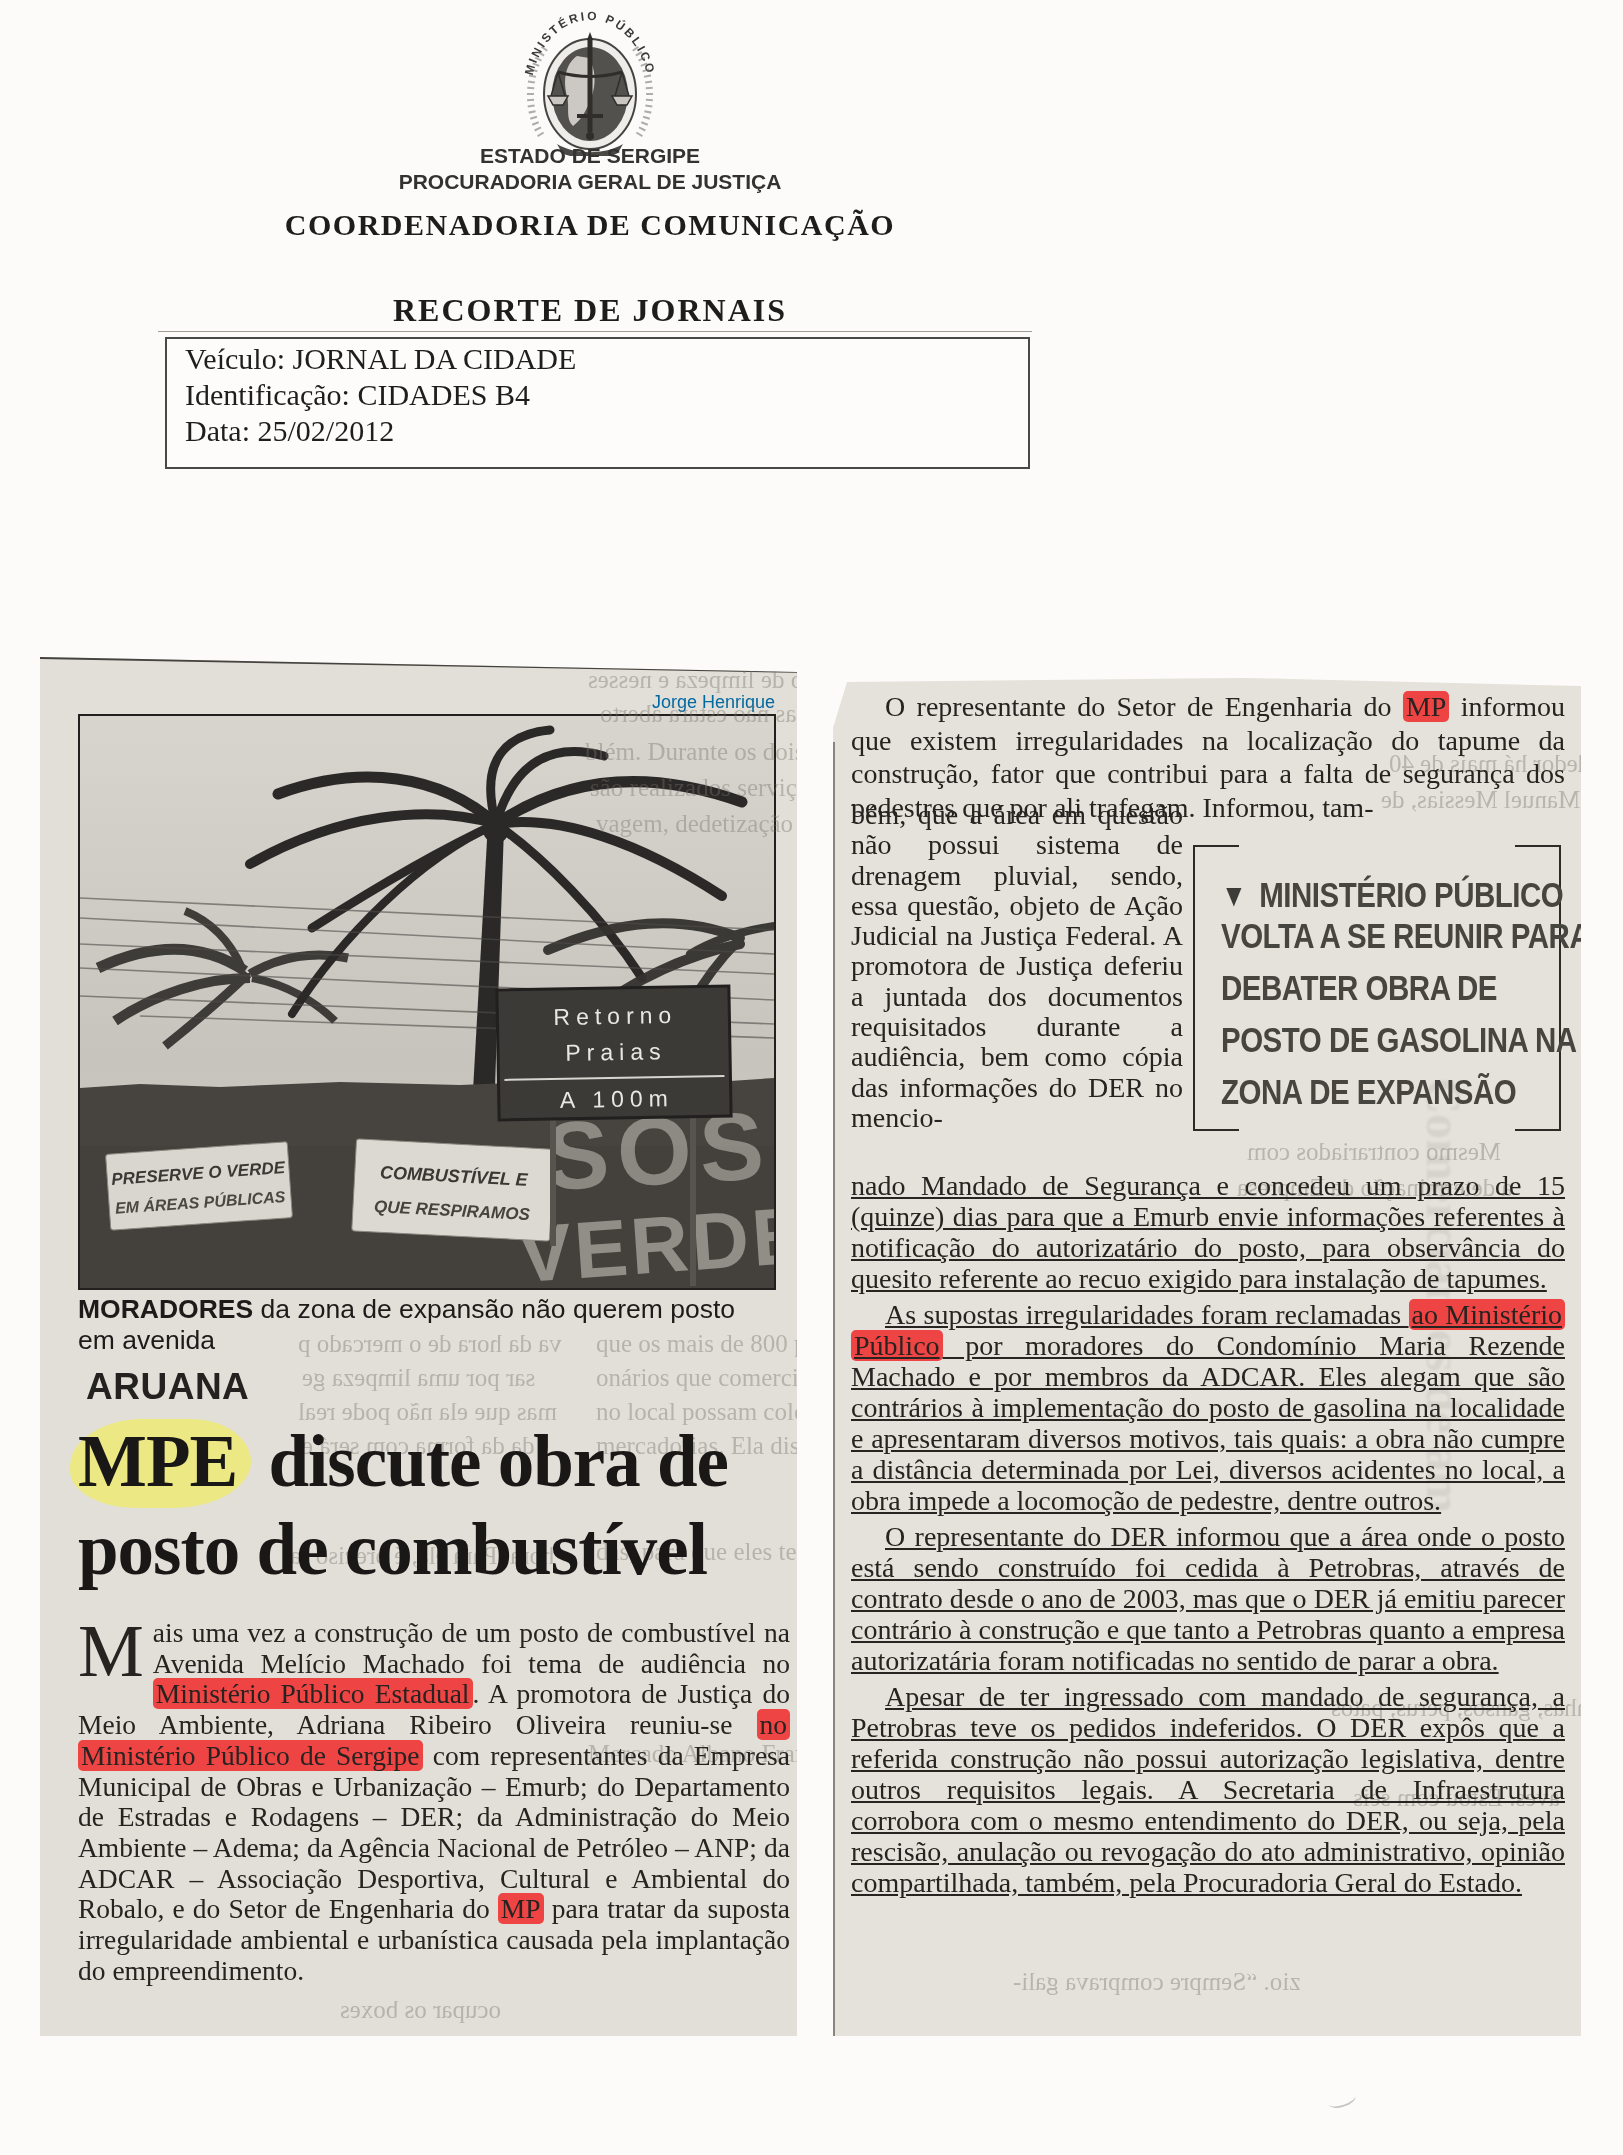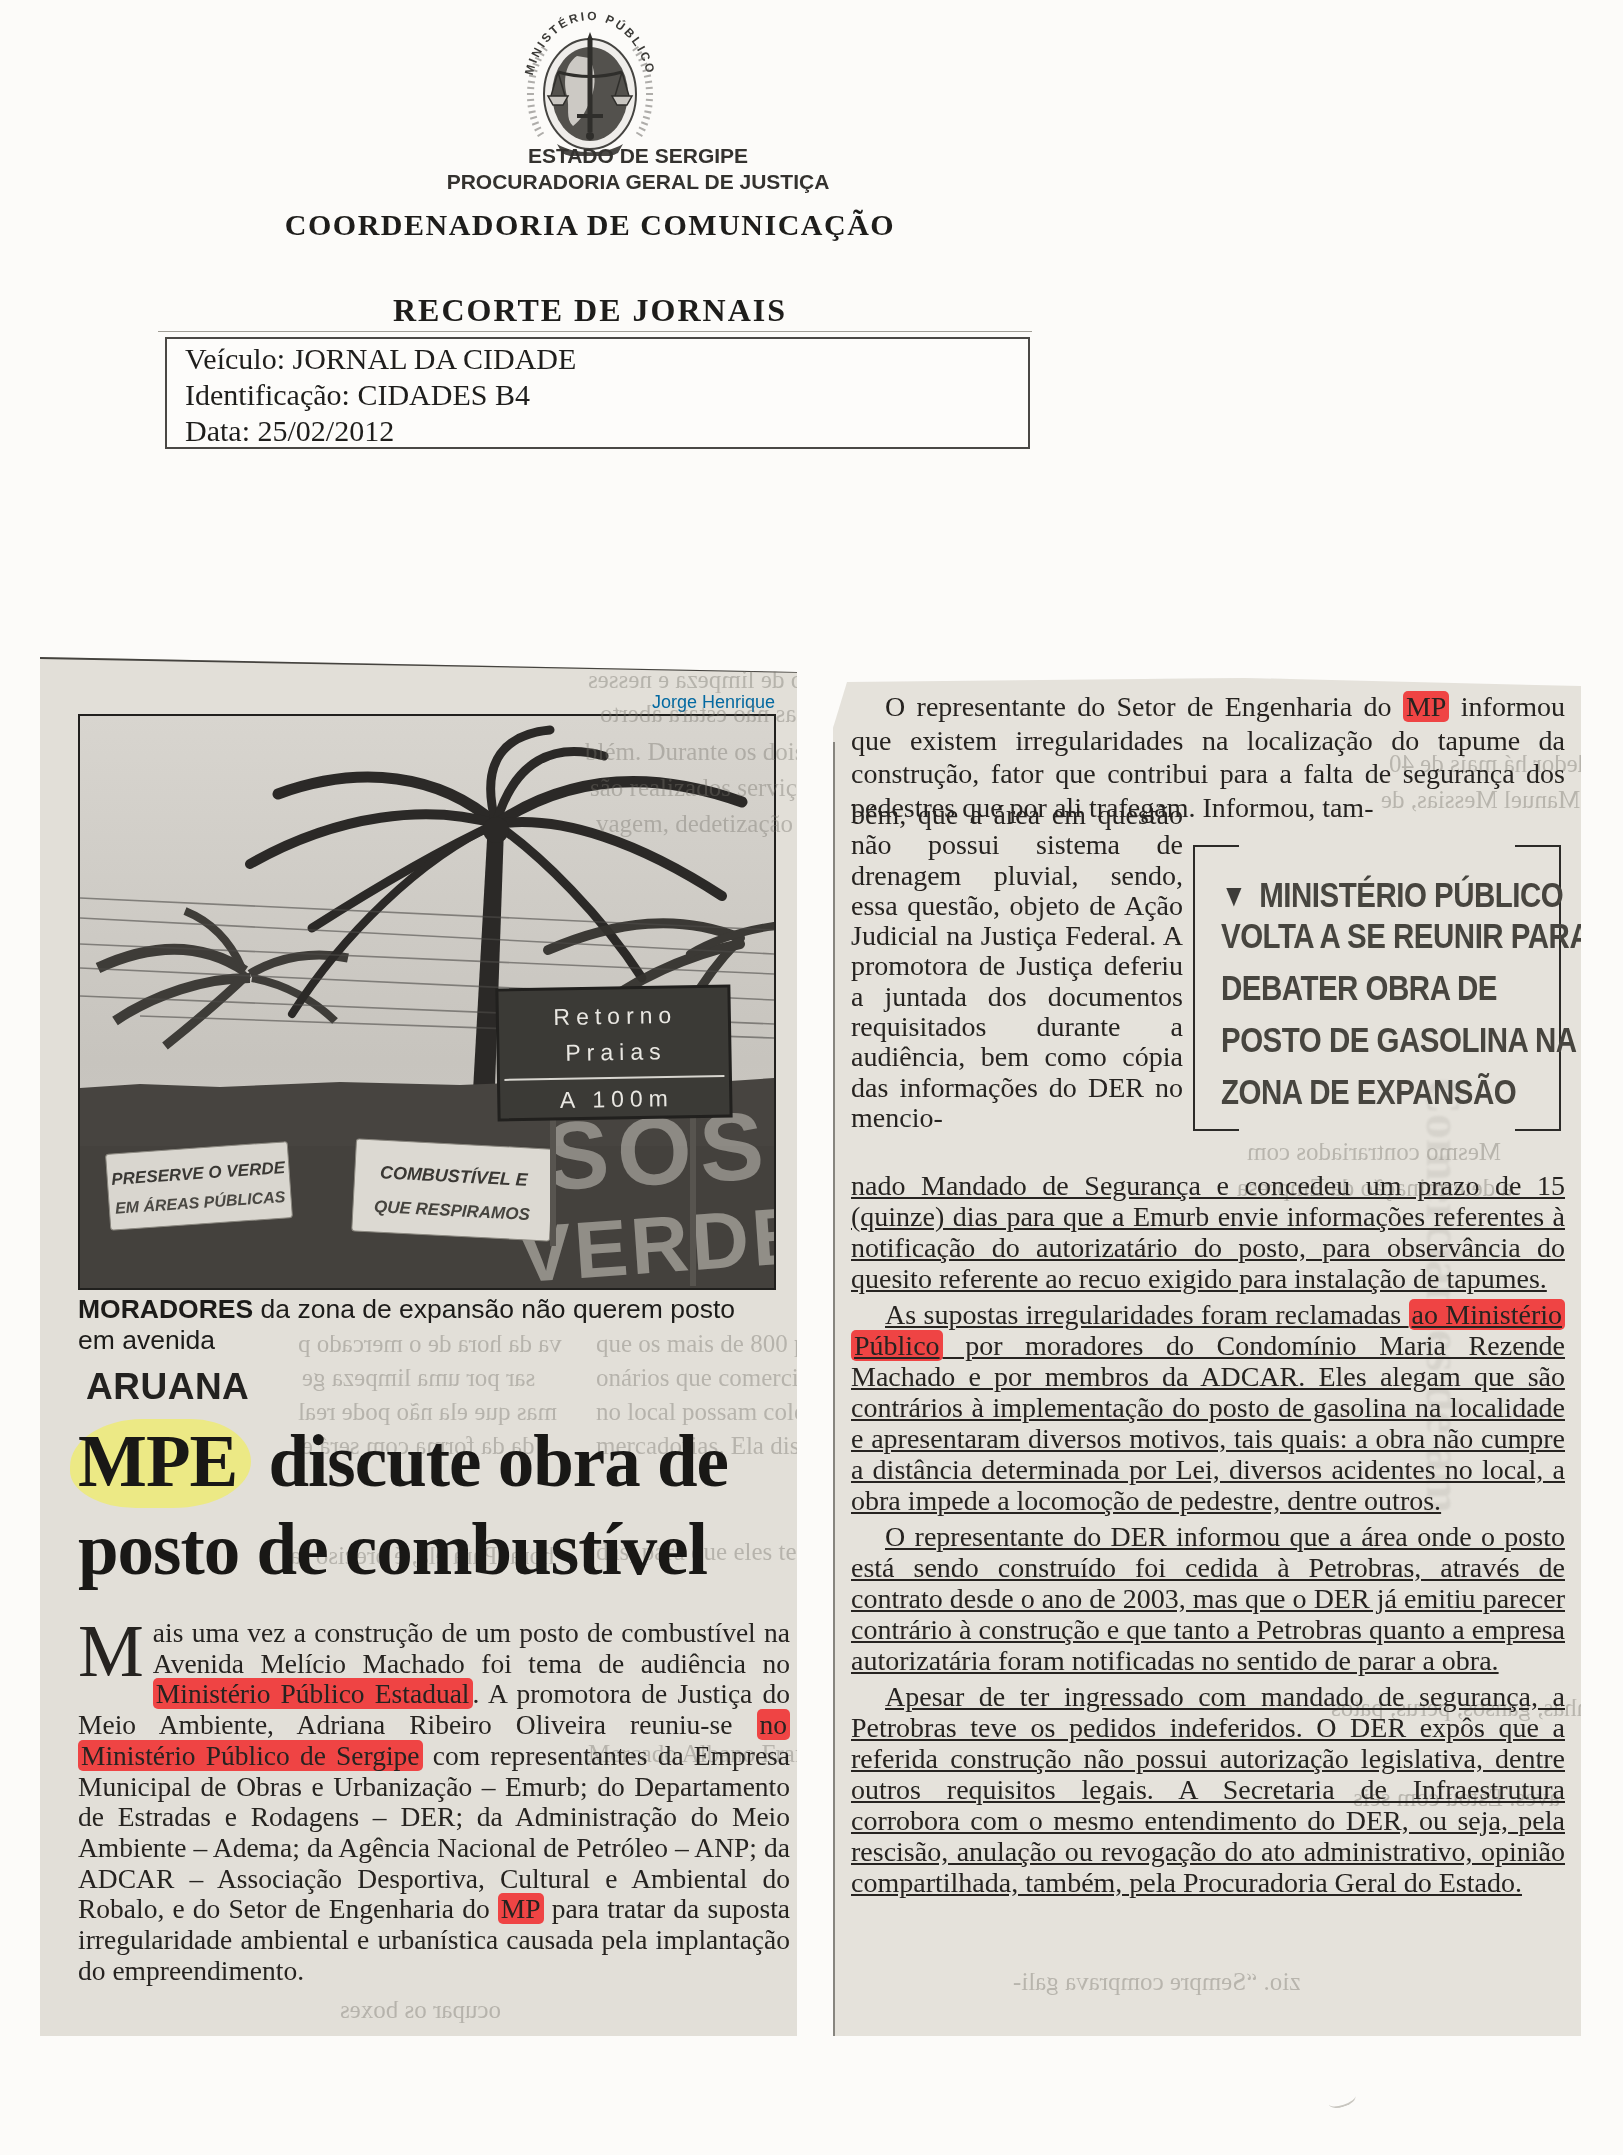--- a/index.html
+++ b/index.html
@@ -5,29 +5,29 @@
   html,body{margin:0;padding:0;}
   body{width:1623px;height:2155px;background:#f3f2ef;}
   .page{position:relative;width:1623px;height:2155px;background:#fcfbf9;overflow:hidden;
         font-family:"Liberation Serif",serif;color:#26231f;}
 
   
   .header{position:absolute;left:0;top:0;width:1180px;text-align:center;}
   .seal{display:block;margin:6px auto 0;width:152px;height:150px;}
   .orgline{font-family:"Liberation Sans",sans-serif;font-weight:700;font-size:21px;
            line-height:26px;color:#34322f;}
-  .org-wrap{position:absolute;top:143px;width:100%;padding-left:48px;}
+  .org-wrap{position:absolute;top:143px;width:100%;}
   .dept{position:absolute;top:208px;width:100%;font-weight:700;font-size:30px;
         letter-spacing:1.5px;color:#1e1d1b;}
   .rep-title{position:absolute;top:268px;width:100%;font-weight:700;font-size:32px;
         letter-spacing:2px;color:#1e1d1b;margin-top:24px;}
 
   
   .boxline{position:absolute;left:158px;top:331px;width:874px;height:1px;background:#a09d95;}
-  .infobox{position:absolute;left:165px;top:337px;width:865px;height:112px;box-sizing:border-box;
+  .infobox{position:absolute;left:165px;top:337px;width:865px;height:132px;box-sizing:border-box;
            border:2px solid #4a4845;background:#fdfcfa;padding:2px 0 0 18px;
            font-size:30px;line-height:36px;color:#1f1e1c;}
 
   
   .clip{position:absolute;overflow:hidden;box-shadow:0 0 8px rgba(60,55,45,.10);}
   .ghost{position:absolute;font-size:25px;color:#76736b;opacity:.40;filter:blur(.5px);
          white-space:nowrap;pointer-events:none;}
   .mir{transform:scaleX(-1);}
   .hi{background:#ef4444;border-radius:5px;padding:0 3px;
       -webkit-box-decoration-break:clone;box-decoration-break:clone;}

